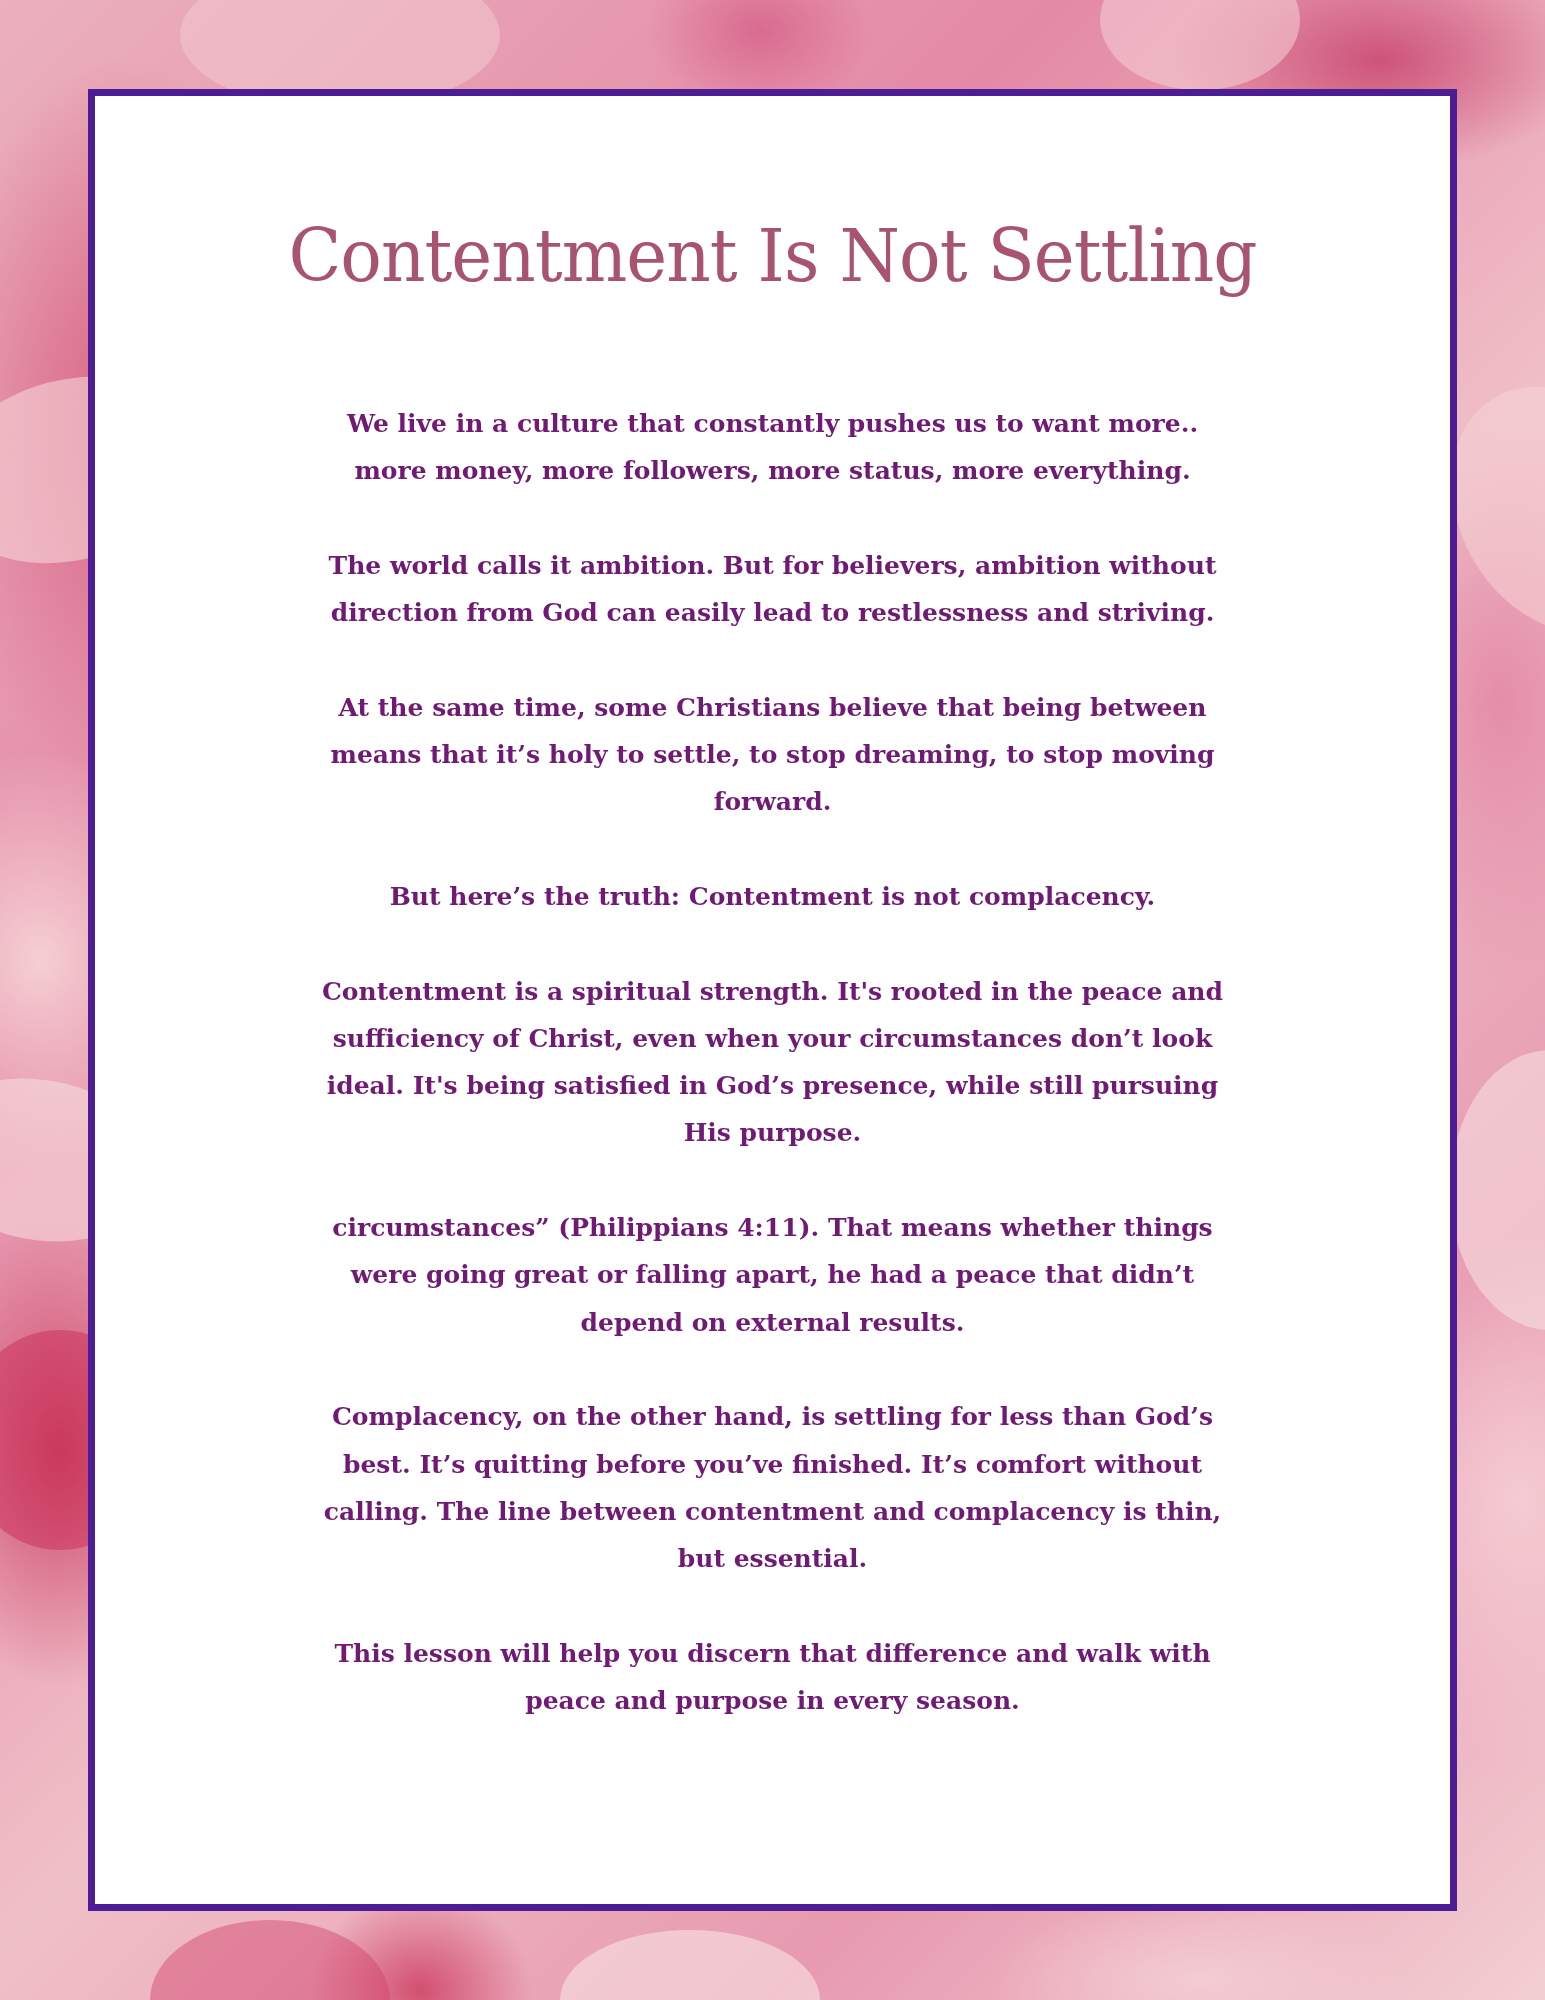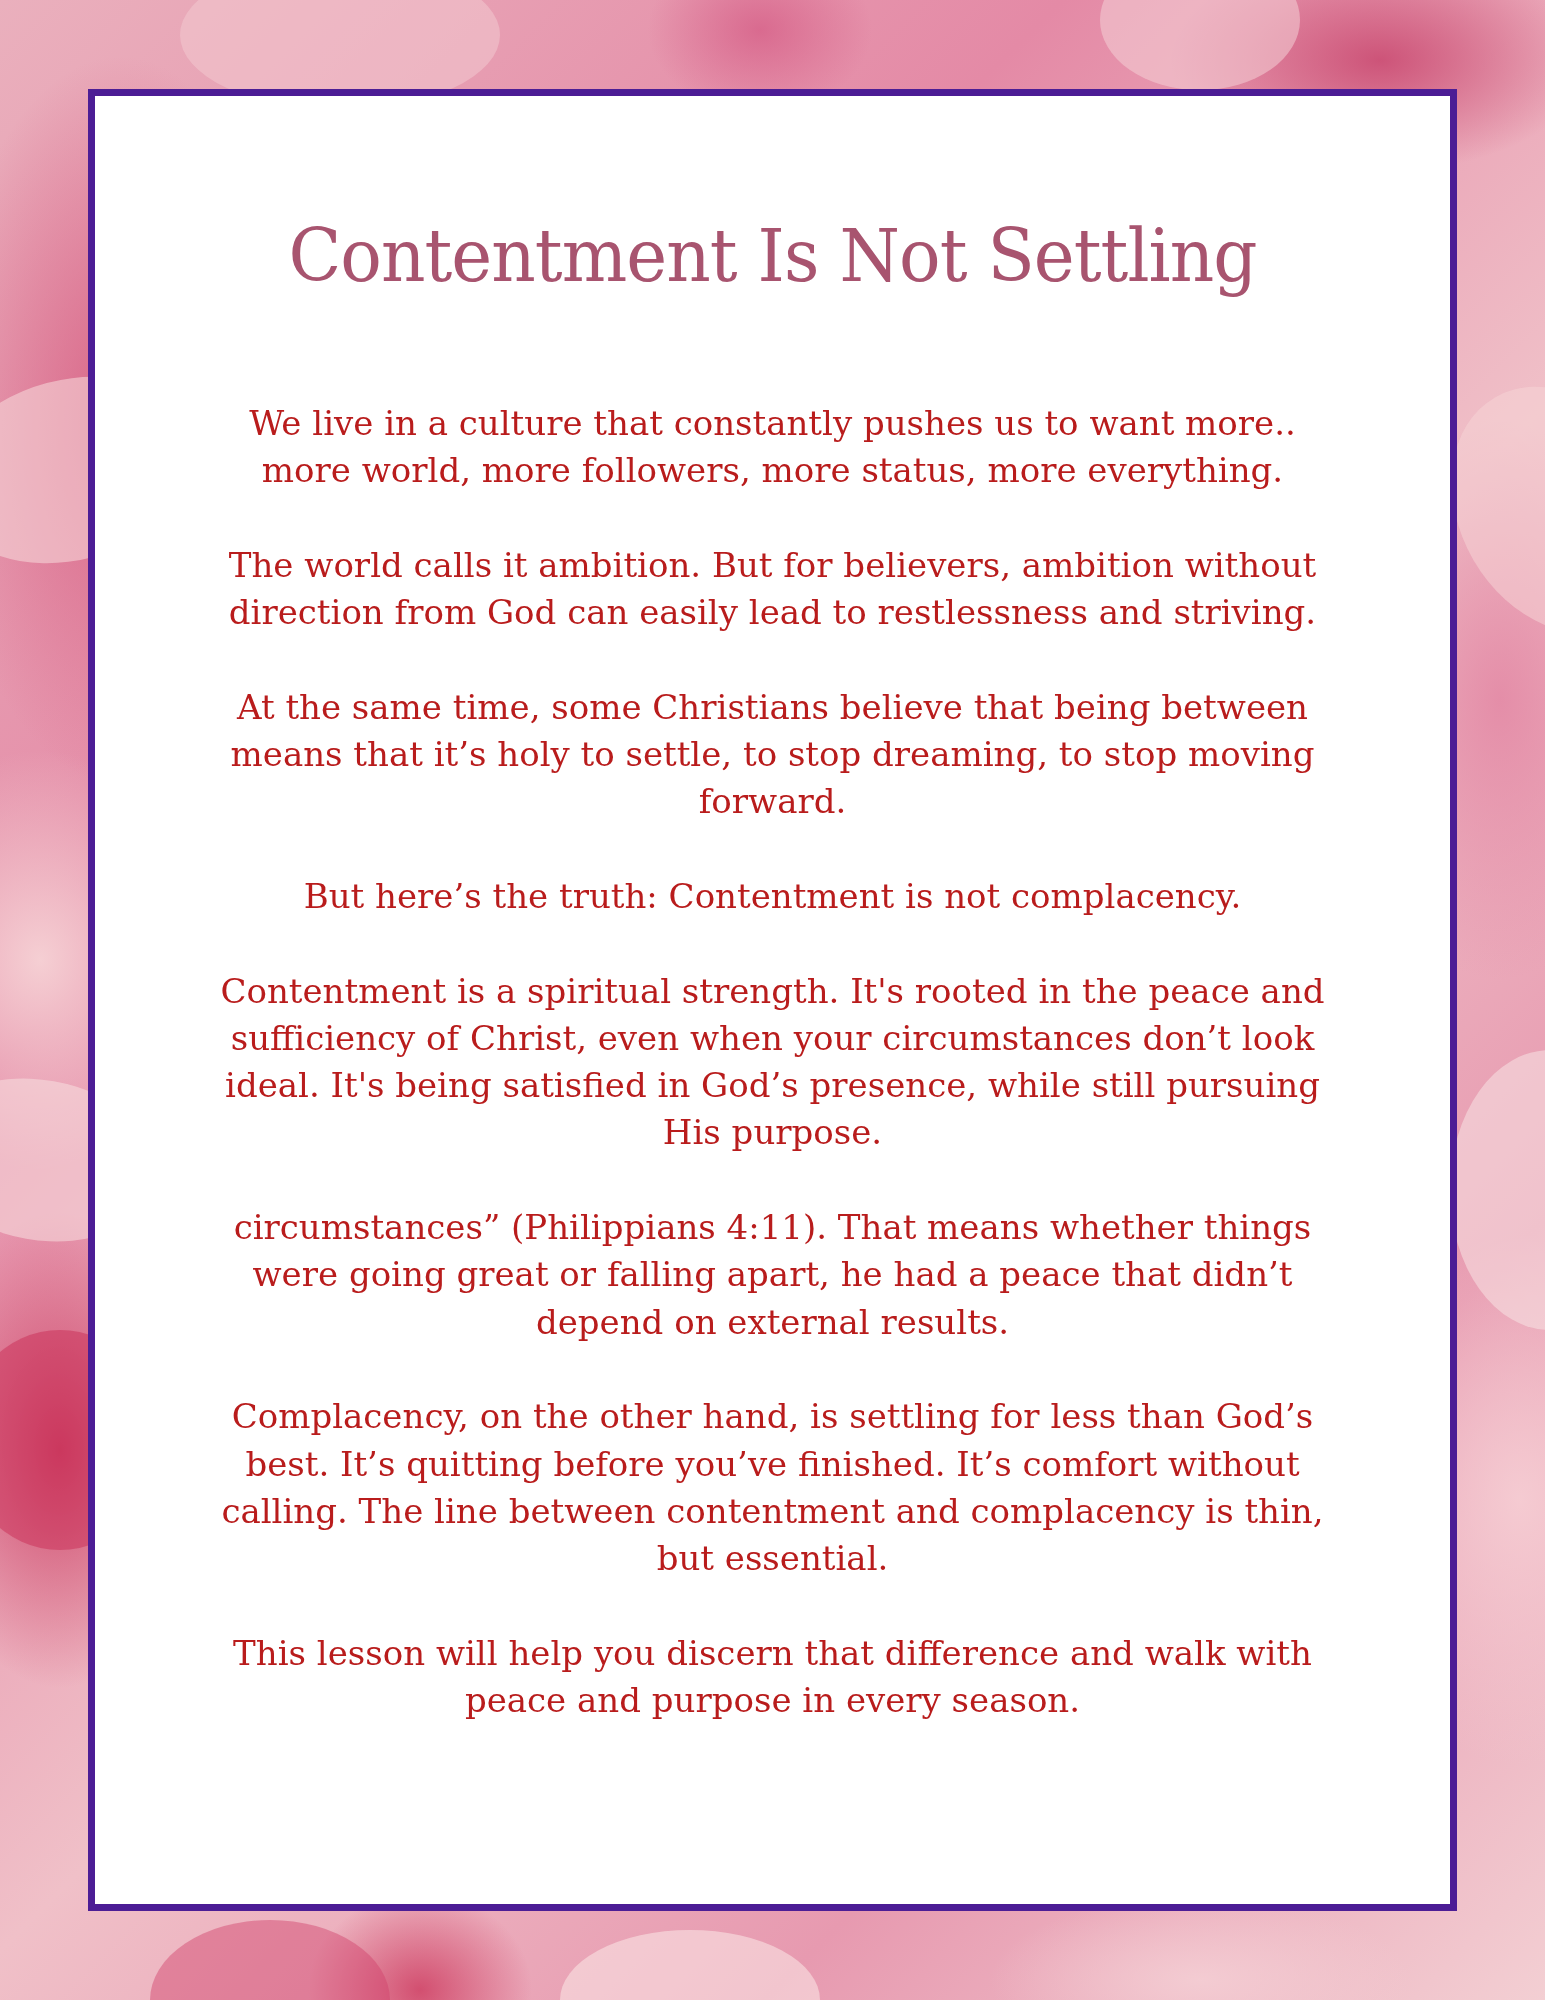--- a/index.html
+++ b/index.html
@@ -58,23 +58,24 @@
     transform-origin: center;
     white-space: nowrap;
   }
   .body {
     position: absolute;
     left: 0;
     right: 0;
     top: 304px;
     text-align: center;
     font-family: "DejaVu Serif", serif;
-    font-size: 34px;
+    font-size: 25px;
     line-height: 47.3px;
-    color: #b91c1c;
+    color: #701a75;
+    font-weight: bold;
   }
   .para {
     margin: 0 0 47.3px 0;
   }
   .line {
     display: block;
     white-space: nowrap;
   }
 </style>
 </head>
@@ -91,21 +92,21 @@
   <div class="petal" style="left:180px;top:-40px;width:320px;height:150px;background:#f2c9cf;"></div>
   <div class="petal" style="left:1100px;top:-50px;width:200px;height:140px;background:#f4cfd6;"></div>
 </div>
 
 <div class="frame">
   <div class="title">Contentment Is Not Settling</div>
 
   <div class="body">
     <p class="para">
       <span class="line">We live in a culture that constantly pushes us to want more..</span>
-      <span class="line">more world, more followers, more status, more everything.</span>
+      <span class="line">more money, more followers, more status, more everything.</span>
     </p>
     <p class="para">
       <span class="line">The world calls it ambition. But for believers, ambition without</span>
       <span class="line">direction from God can easily lead to restlessness and striving.</span>
     </p>
     <p class="para">
       <span class="line">At the same time, some Christians believe that being between</span>
       <span class="line">means that it’s holy to settle, to stop dreaming, to stop moving</span>
       <span class="line">forward.</span>
     </p>

